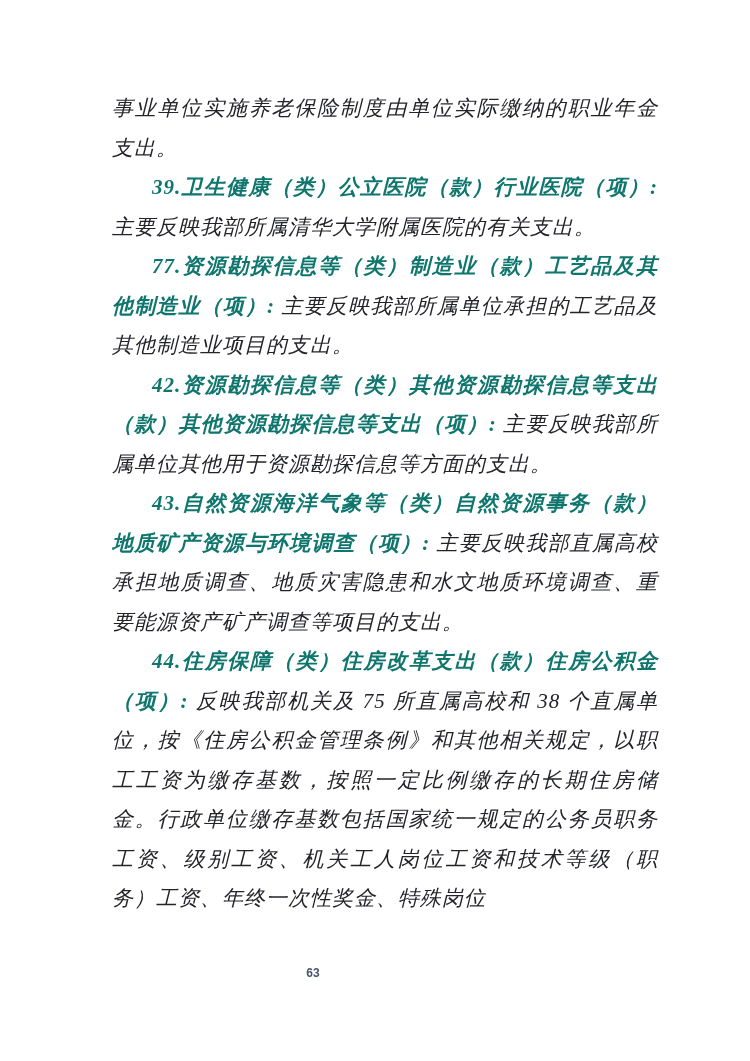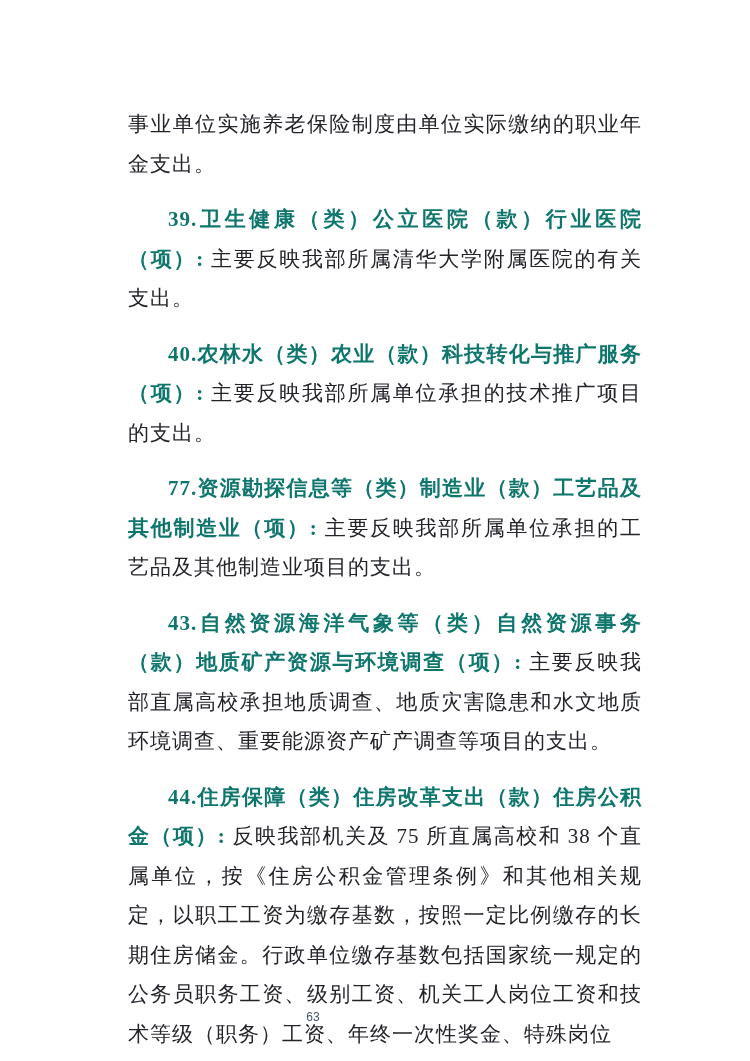--- a/index.html
+++ b/index.html
@@ -21,51 +21,51 @@
     top: 89px;
     width: 546px;
     color: #23242a;
     font-size: 21px;
     letter-spacing: 1px;
     line-height: 39.5px;
     text-align: justify;
     text-justify: inter-character;
   }
   .para {
-    margin: 16px;
+    margin: 0;
     padding: 0;
+    font-style: italic;
   }
   .para.indent {
     text-indent: 40px;
   }
   .seg.bold {
     font-weight: bold;
     color: #0f766e;
   }
   .footer {
     position: absolute;
     top: 966px;
     left: 0;
     width: 626px;
     text-align: center;
     font-family: "Liberation Sans", "DejaVu Sans", sans-serif;
     font-size: 12px;
-    font-weight: normal;
+    font-weight: bold;
     color: #44546a;
-    margin-top: 44px;
   }
 </style>
 </head>
 <body>
 
 <div class="page">
   <div class="content">
       <p class="para"><span class="seg">事业单位实施养老保险制度由单位实际缴纳的职业年金支出。</span></p>
       <p class="para indent"><span class="seg bold">39.卫生健康（类）公立医院（款）行业医院（项）: </span><span class="seg">主要反映我部所属清华大学附属医院的有关支出。</span></p>
-      <p class="para indent"><span class="seg bold">40.农林水（类）农业（款）科技转化与推广服务（项）: </span><span class="seg">主要反映我部所属单位承担的技术推广项目的支出。</span></p>
       <p class="para indent"><span class="seg bold">77.资源勘探信息等（类）制造业（款）工艺品及其他制造业（项）: </span><span class="seg">主要反映我部所属单位承担的工艺品及其他制造业项目的支出。</span></p>
+      <p class="para indent"><span class="seg bold">42.资源勘探信息等（类）其他资源勘探信息等支出（款）其他资源勘探信息等支出（项）: </span><span class="seg">主要反映我部所属单位其他用于资源勘探信息等方面的支出。</span></p>
       <p class="para indent"><span class="seg bold">43.自然资源海洋气象等（类）自然资源事务（款）地质矿产资源与环境调查（项）: </span><span class="seg">主要反映我部直属高校承担地质调查、地质灾害隐患和水文地质环境调查、重要能源资产矿产调查等项目的支出。</span></p>
       <p class="para indent"><span class="seg bold">44.住房保障（类）住房改革支出（款）住房公积金（项）: </span><span class="seg">反映我部机关及 75 所直属高校和 38 个直属单位，按《住房公积金管理条例》和其他相关规定，以职工工资为缴存基数，按照一定比例缴存的长期住房储金。行政单位缴存基数包括国家统一规定的公务员职务工资、级别工资、机关工人岗位工资和技术等级（职务）工资、年终一次性奖金、特殊岗位</span></p>
     </div>
   <div class="footer">
     <span>63</span>
   </div>
 </div>
 
 </body></html>

